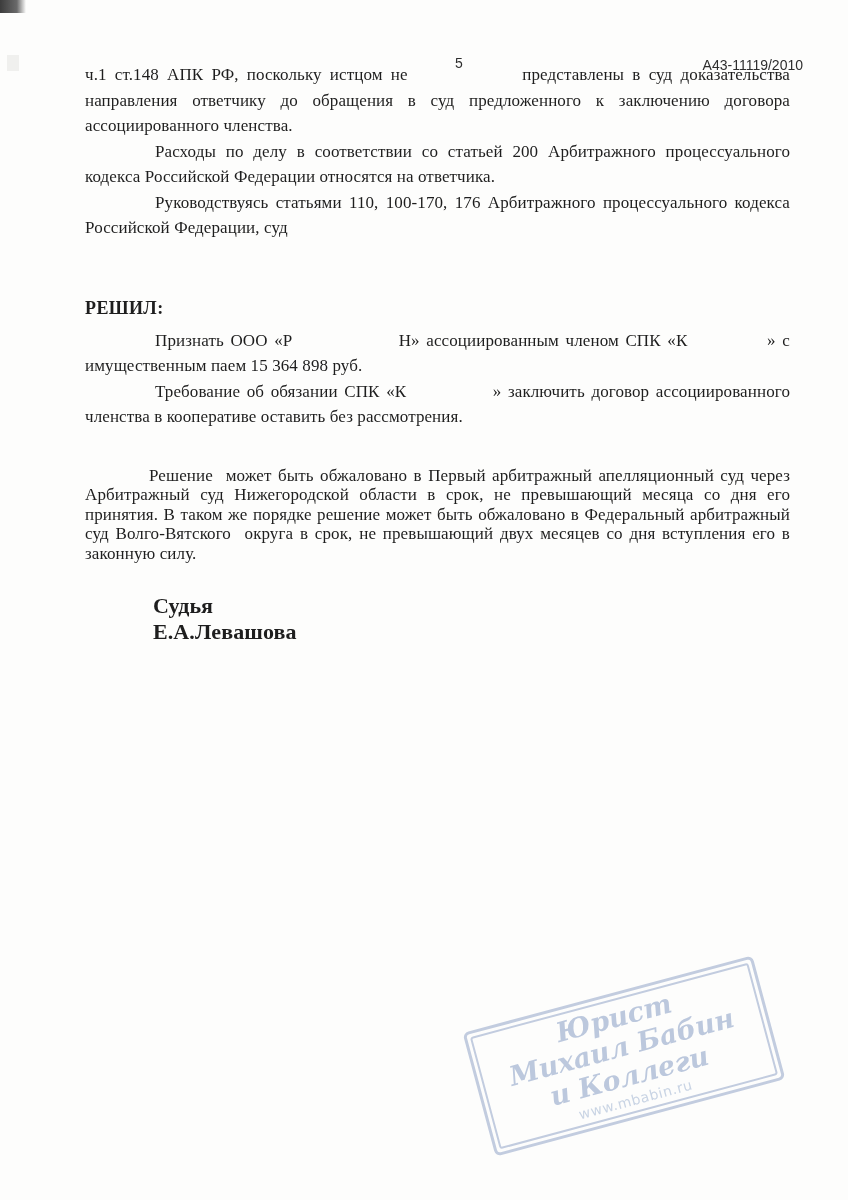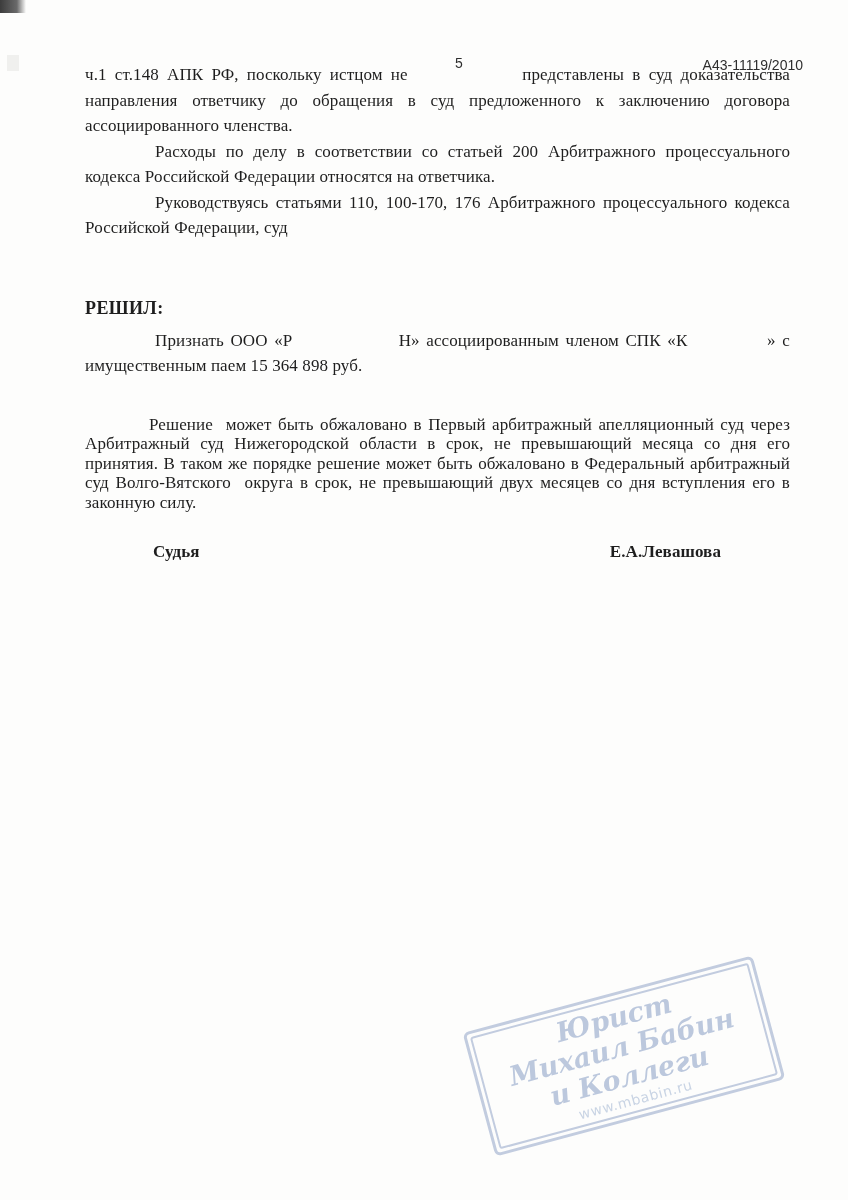--- a/index.html
+++ b/index.html
@@ -73,21 +73,22 @@
     margin-top: 36px;
     line-height: 19.5px;
     text-indent: 64px;
   }
   .signature {
     display: flex;
     justify-content: space-between;
     margin-top: 30px;
     padding: 0 69px 0 68px;
     font-weight: bold;
-    font-size: 17px;
+    font-size: 22px;
+    flex-direction: column;
   }
   
   .stamp {
     position: absolute;
     left: 474px; top: 992px;
     width: 300px; height: 128px;
     transform: rotate(-15deg);
     border: 3px solid #c2ccdf;
     border-radius: 6px;
     box-sizing: border-box;
@@ -132,20 +133,21 @@
   <span class="case-number">А43-11119/2010</span>
 
   <div class="content">
     <p class="para no-indent">ч.1 ст.148 АПК РФ, поскольку истцом не &nbsp;&nbsp;&nbsp;&nbsp;&nbsp;&nbsp;&nbsp;&nbsp;&nbsp;&nbsp;&nbsp;&nbsp; представлены в суд доказательства направления ответчику до обращения в суд предложенного к заключению договора ассоциированного членства.</p>
     <p class="para">Расходы по делу в соответствии со статьей 200 Арбитражного процессуального кодекса Российской Федерации относятся на ответчика.</p>
     <p class="para">Руководствуясь статьями 110, 100-170, 176 Арбитражного процессуального кодекса Российской Федерации, суд</p>
 
     <h2 class="resolution">РЕШИЛ:</h2>
 
     <p class="para decision">Признать ООО «Р&nbsp;&nbsp;&nbsp;&nbsp;&nbsp;&nbsp;&nbsp;&nbsp;&nbsp;&nbsp;&nbsp;&nbsp;&nbsp;&nbsp;&nbsp;&nbsp;Н» ассоциированным членом СПК «К&nbsp;&nbsp;&nbsp;&nbsp;&nbsp;&nbsp;&nbsp;&nbsp;&nbsp;&nbsp;&nbsp;&nbsp;» с имущественным паем 15&nbsp;364&nbsp;898 руб.</p>
+    <p class="para">Требование об обязании СПК «К&nbsp;&nbsp;&nbsp;&nbsp;&nbsp;&nbsp;&nbsp;&nbsp;&nbsp;&nbsp;&nbsp;&nbsp;&nbsp;» заключить договор ассоциированного членства в кооперативе оставить без рассмотрения.</p>
 
     <p class="para appeal">Решение &nbsp;может быть обжаловано в Первый арбитражный апелляционный суд через Арбитражный суд Нижегородской области в срок, не превышающий месяца со дня его принятия. В таком же порядке решение может быть обжаловано в Федеральный арбитражный суд Волго-Вятского &nbsp;округа в срок, не превышающий двух месяцев со дня вступления его в законную силу.</p>
 
     <div class="signature">
       <span>Судья</span>
       <span>Е.А.Левашова</span>
     </div>
   </div>
 
   <div class="stamp">

